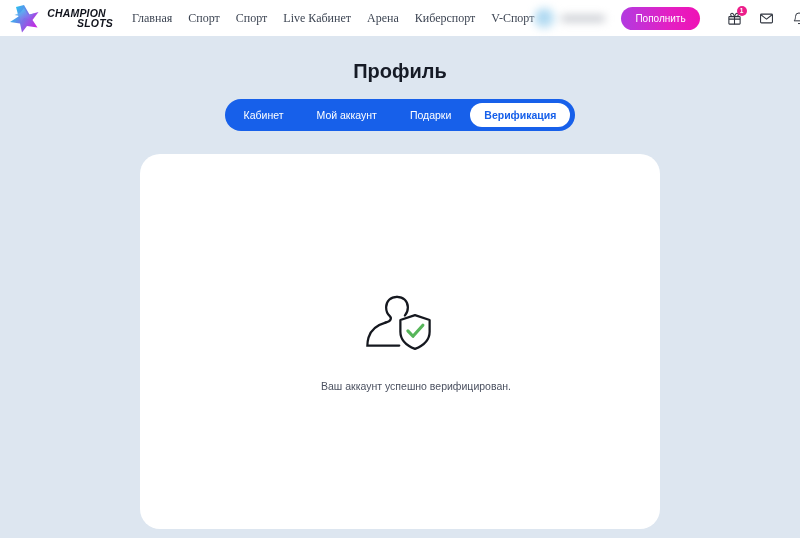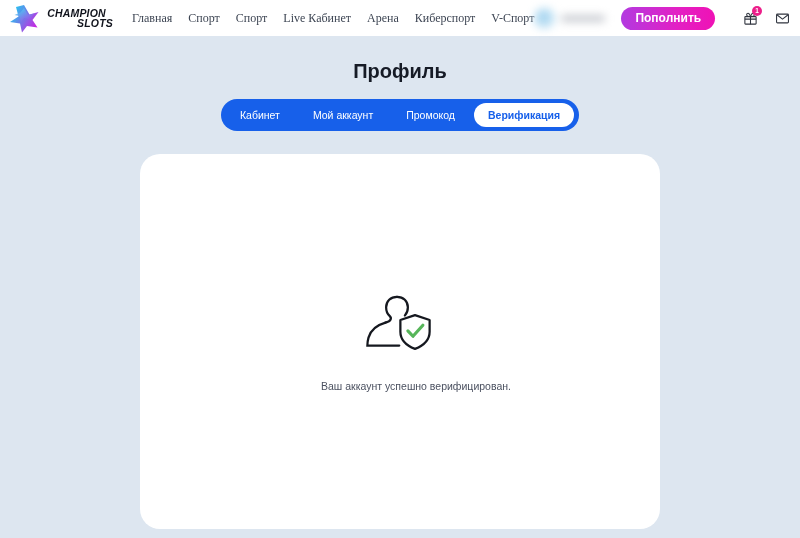--- a/index.html
+++ b/index.html
@@ -95,22 +95,22 @@
     background: #c9ccd2;
   }
 
   .topup-btn {
     height: 23px;
     padding: 0 14px;
     border: none;
     border-radius: 12px;
     background: linear-gradient(90deg, #b23ae0 0%, #e320c4 60%, #ef12b5 100%);
     color: #ffffff;
-    font-size: 12px;
-    font-weight: bold;
+    font-size: 10px;
+    font-weight: normal;
     font-family: "Liberation Sans", sans-serif;
     cursor: pointer;
     white-space: nowrap;
     margin-right: 14px;
   }
 
   .icon-btn {
     position: relative;
     width: 22px; height: 24px;
     display: flex;
@@ -278,21 +278,21 @@
 </div>
 
 <main>
 
   <h1 class="page-title">Профиль</h1>
 
   <div class="tabs-wrap">
     <div class="tabs">
       <button class="tab">Кабинет</button>
       <button class="tab">Мой аккаунт</button>
-      <button class="tab">Промокод</button>
+      <button class="tab">Подарки</button>
       <button class="tab active">Верификация</button>
     </div>
   </div>
 
   <section class="card">
 
     <div class="verify-icon">
       <svg width="72" height="62" viewBox="0 0 96 82" fill="none">
 
         <path d="M44 6c-8.5 0-14.5 6-14.5 14 0 5 2 9.2 4.6 11.6 1.6 1.5 2.2 3 1.4 4.6-1 2.1-3.6 3.3-7 4.3" stroke="#15181f" stroke-width="3" stroke-linecap="round" fill="none"></path>

